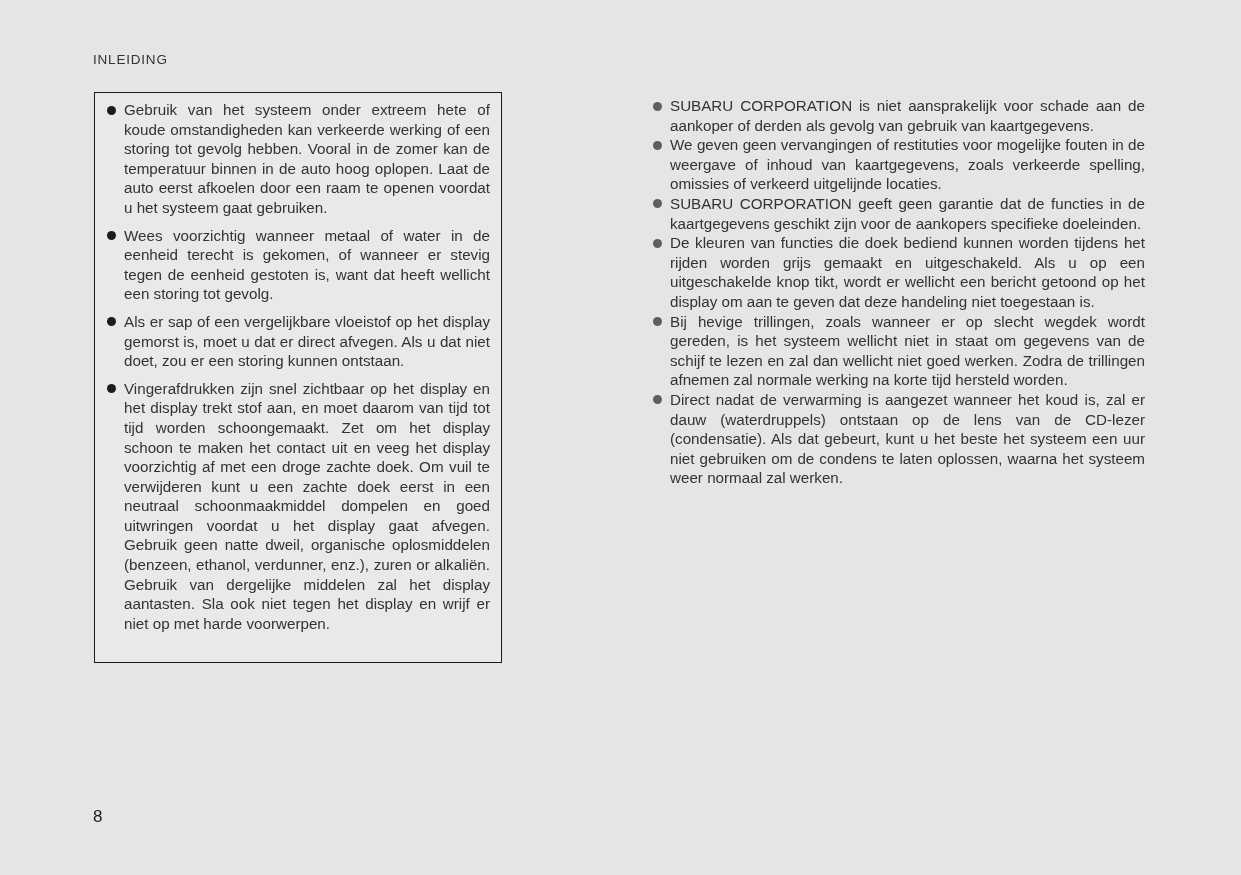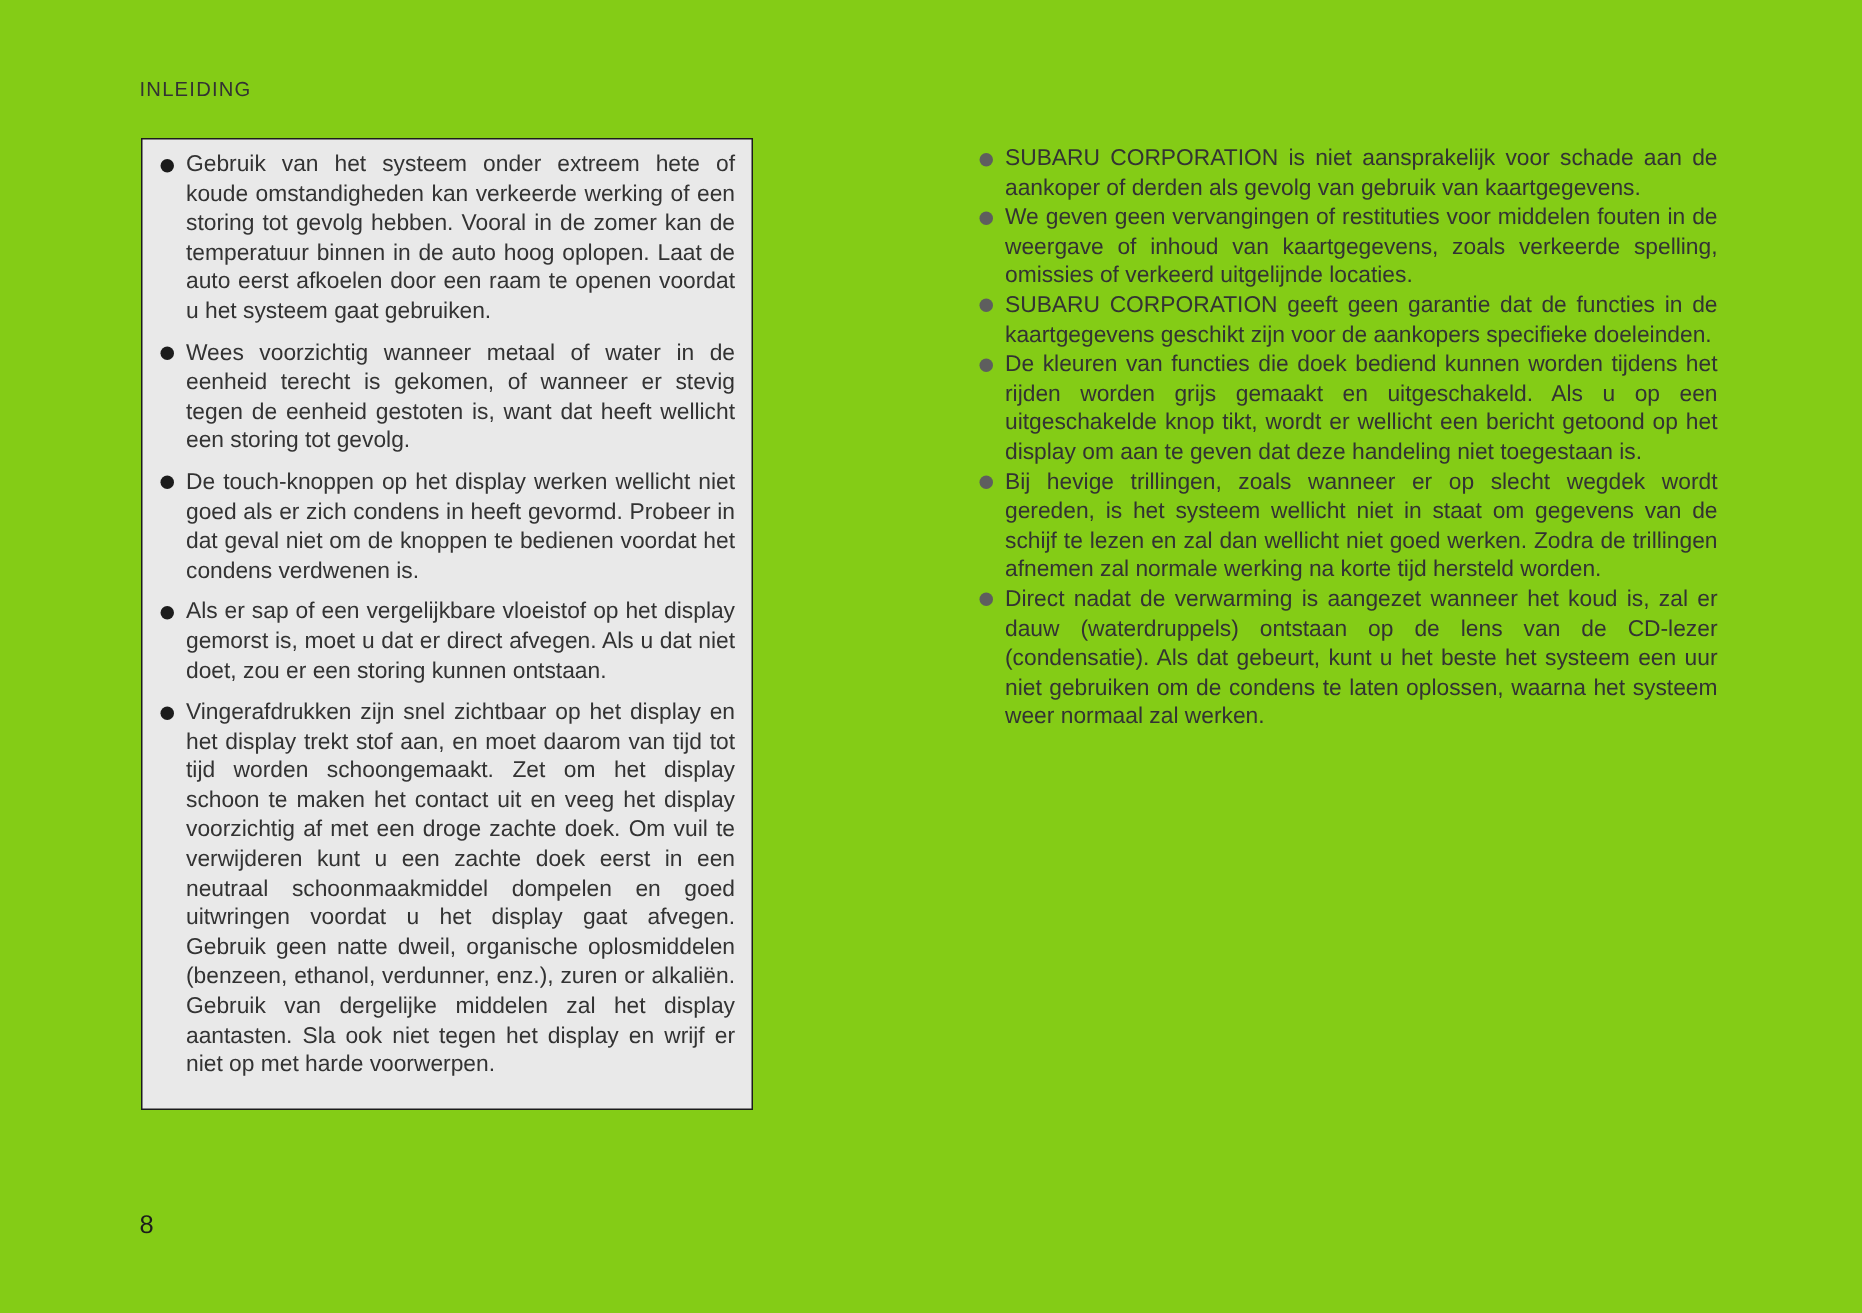--- a/index.html
+++ b/index.html
@@ -16,21 +16,21 @@
     width: 1241px;
     height: 875px;
     font-family: "Liberation Sans", sans-serif;
     color: var(--body-text);
     overflow: hidden;
   }
   .page {
     position: relative;
     width: 1241px;
     height: 875px;
-    background: #84cc16;
+    background: #e5e5e5;
   }
   .running-header {
     position: absolute;
     left: 93px;
     top: 52px;
     font-size: 13.5px;
     letter-spacing: 0.8px;
     color: var(--body-text);
   }
   .caution-box {
@@ -101,40 +101,36 @@
     <div class="bullet-item">
       <span class="bullet dark"></span>
       <div class="bullet-text">Gebruik van het systeem onder extreem hete of koude omstandigheden kan verkeerde werking of een storing tot gevolg hebben. Vooral in de zomer kan de temperatuur binnen in de auto hoog oplopen. Laat de auto eerst afkoelen door een raam te openen voordat u het systeem gaat gebruiken.</div>
     </div>
     <div class="bullet-item">
       <span class="bullet dark"></span>
       <div class="bullet-text">Wees voorzichtig wanneer metaal of water in de eenheid terecht is gekomen, of wanneer er stevig tegen de eenheid gestoten is, want dat heeft wellicht een storing tot gevolg.</div>
     </div>
     <div class="bullet-item">
       <span class="bullet dark"></span>
-      <div class="bullet-text">De touch-knoppen op het display werken wellicht niet goed als er zich condens in heeft gevormd. Probeer in dat geval niet om de knoppen te bedienen voordat het condens verdwenen is.</div>
-    </div>
-    <div class="bullet-item">
-      <span class="bullet dark"></span>
       <div class="bullet-text">Als er sap of een vergelijkbare vloeistof op het display gemorst is, moet u dat er direct afvegen. Als u dat niet doet, zou er een storing kunnen ontstaan.</div>
     </div>
     <div class="bullet-item">
       <span class="bullet dark"></span>
       <div class="bullet-text">Vingerafdrukken zijn snel zichtbaar op het display en het display trekt stof aan, en moet daarom van tijd tot tijd worden schoongemaakt. Zet om het display schoon te maken het contact uit en veeg het display voorzichtig af met een droge zachte doek. Om vuil te verwijderen kunt u een zachte doek eerst in een neutraal schoonmaakmiddel dompelen en goed uitwringen voordat u het display gaat afvegen. Gebruik geen natte dweil, organische oplosmiddelen (benzeen, ethanol, verdunner, enz.), zuren or alkaliën. Gebruik van dergelijke middelen zal het display aantasten. Sla ook niet tegen het display en wrijf er niet op met harde voorwerpen.</div>
     </div>
   </div>
 
   <div class="note-col">
     <div class="bullet-item">
       <span class="bullet gray"></span>
       <div class="bullet-text">SUBARU CORPORATION is niet aansprakelijk voor schade aan de aankoper of derden als gevolg van gebruik van kaartgegevens.</div>
     </div>
     <div class="bullet-item">
       <span class="bullet gray"></span>
-      <div class="bullet-text">We geven geen vervangingen of restituties voor middelen fouten in de weergave of inhoud van kaartgegevens, zoals verkeerde spelling, omissies of verkeerd uitgelijnde locaties.</div>
+      <div class="bullet-text">We geven geen vervangingen of restituties voor mogelijke fouten in de weergave of inhoud van kaartgegevens, zoals verkeerde spelling, omissies of verkeerd uitgelijnde locaties.</div>
     </div>
     <div class="bullet-item">
       <span class="bullet gray"></span>
       <div class="bullet-text">SUBARU CORPORATION geeft geen garantie dat de functies in de kaartgegevens geschikt zijn voor de aankopers specifieke doeleinden.</div>
     </div>
     <div class="bullet-item">
       <span class="bullet gray"></span>
       <div class="bullet-text">De kleuren van functies die doek bediend kunnen worden tijdens het rijden worden grijs gemaakt en uitgeschakeld. Als u op een uitgeschakelde knop tikt, wordt er wellicht een bericht getoond op het display om aan te geven dat deze handeling niet toegestaan is.</div>
     </div>
     <div class="bullet-item">

